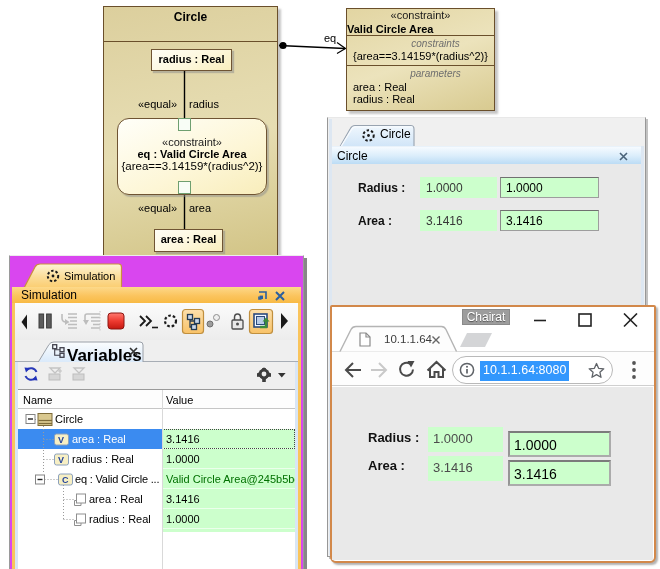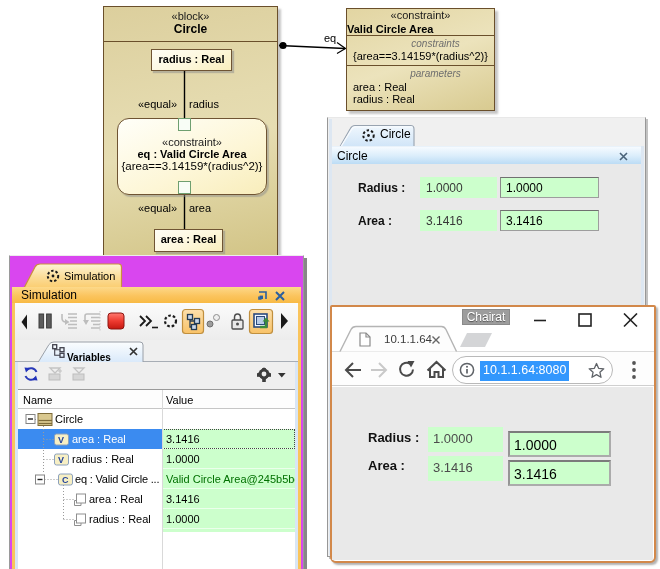--- a/index.html
+++ b/index.html
@@ -99,21 +99,20 @@
 .bgval { position:absolute; width:75px; height:25px; background:#ccffcc; font-size:13px; color:#4c4c4c; padding:4px 0 0 5px; }
 .bginp { position:absolute; width:103px; height:26px; background:#ccffcc; font-size:14px; color:#000;
   border:2px solid; border-color:#7b7b7b #ababab #ababab #959595; padding:4px 0 0 4px; }
 </style>
 </head>
 <body>
 <div id="stage">
 
 <div id="block" class="abs">
   <div class="hdr">
-        <div class="kw">«block»</div>
         <div class="bname">Circle</div>
       </div>
   <div class="sep"></div>
 </div>
 
 <div class="dbox" style="left:151px; top:49px; width:81px; height:22px; padding-top:3px;">radius : Real</div>
 <div class="dbox" style="left:154px; top:229px; width:69px; height:23px; padding-top:3px;">area : Real</div>
 
 <svg class="abs" width="660" height="569" style="left:0; top:0; pointer-events:none;">
   <line x1="184.5" y1="71" x2="184.5" y2="118" stroke="#000" stroke-width="1.4"></line>
@@ -293,21 +292,21 @@
               <stop offset="1" stop-color="#d9e9fa"></stop>
         </linearGradient>
       </defs>
     </svg>
     <svg width="13" height="14" viewBox="0 0 13 14" style="position:absolute; left:37px; top:4px;">
       <rect x="0.7" y="0.7" width="4" height="4" fill="none" stroke="#40404c" stroke-width="1.3"></rect>
       <rect x="8" y="3.7" width="4" height="4" fill="none" stroke="#40404c" stroke-width="1.3"></rect>
       <rect x="8" y="9.3" width="4" height="4" fill="none" stroke="#40404c" stroke-width="1.3"></rect>
       <path d="M2.7 4.7 L2.7 11.3 L8 11.3 M2.7 5.7 L8 5.7" fill="none" stroke="#40404c" stroke-width="1.1"></path>
     </svg>
-    <span style="position:absolute; left:52px; top:12px; font-size:10px; font-weight:bold;">Variables</span>
+    <span style="position:absolute; left:52px; top:6px; font-size:17px; font-weight:bold;">Variables</span>
     <svg width="9" height="9" viewBox="0 0 9 9" style="position:absolute; left:114px; top:7px;">
       <path d="M1 1 L8 8 M8 1 L1 8" stroke="#333" stroke-width="1.7"></path>
     </svg>
   </div>
   <div id="vpane">
     <div id="vtoolbar">
 
       <svg width="14" height="14" viewBox="0 0 14 14" style="position:absolute; left:6px; top:5px;">
         <path d="M12.5 5 A6 6 0 0 0 2.5 3.2" fill="none" stroke="#2a3ab8" stroke-width="2"></path>
         <polygon points="0.5,0.5 6,1 2,5.5" fill="#2233bb"></polygon>

